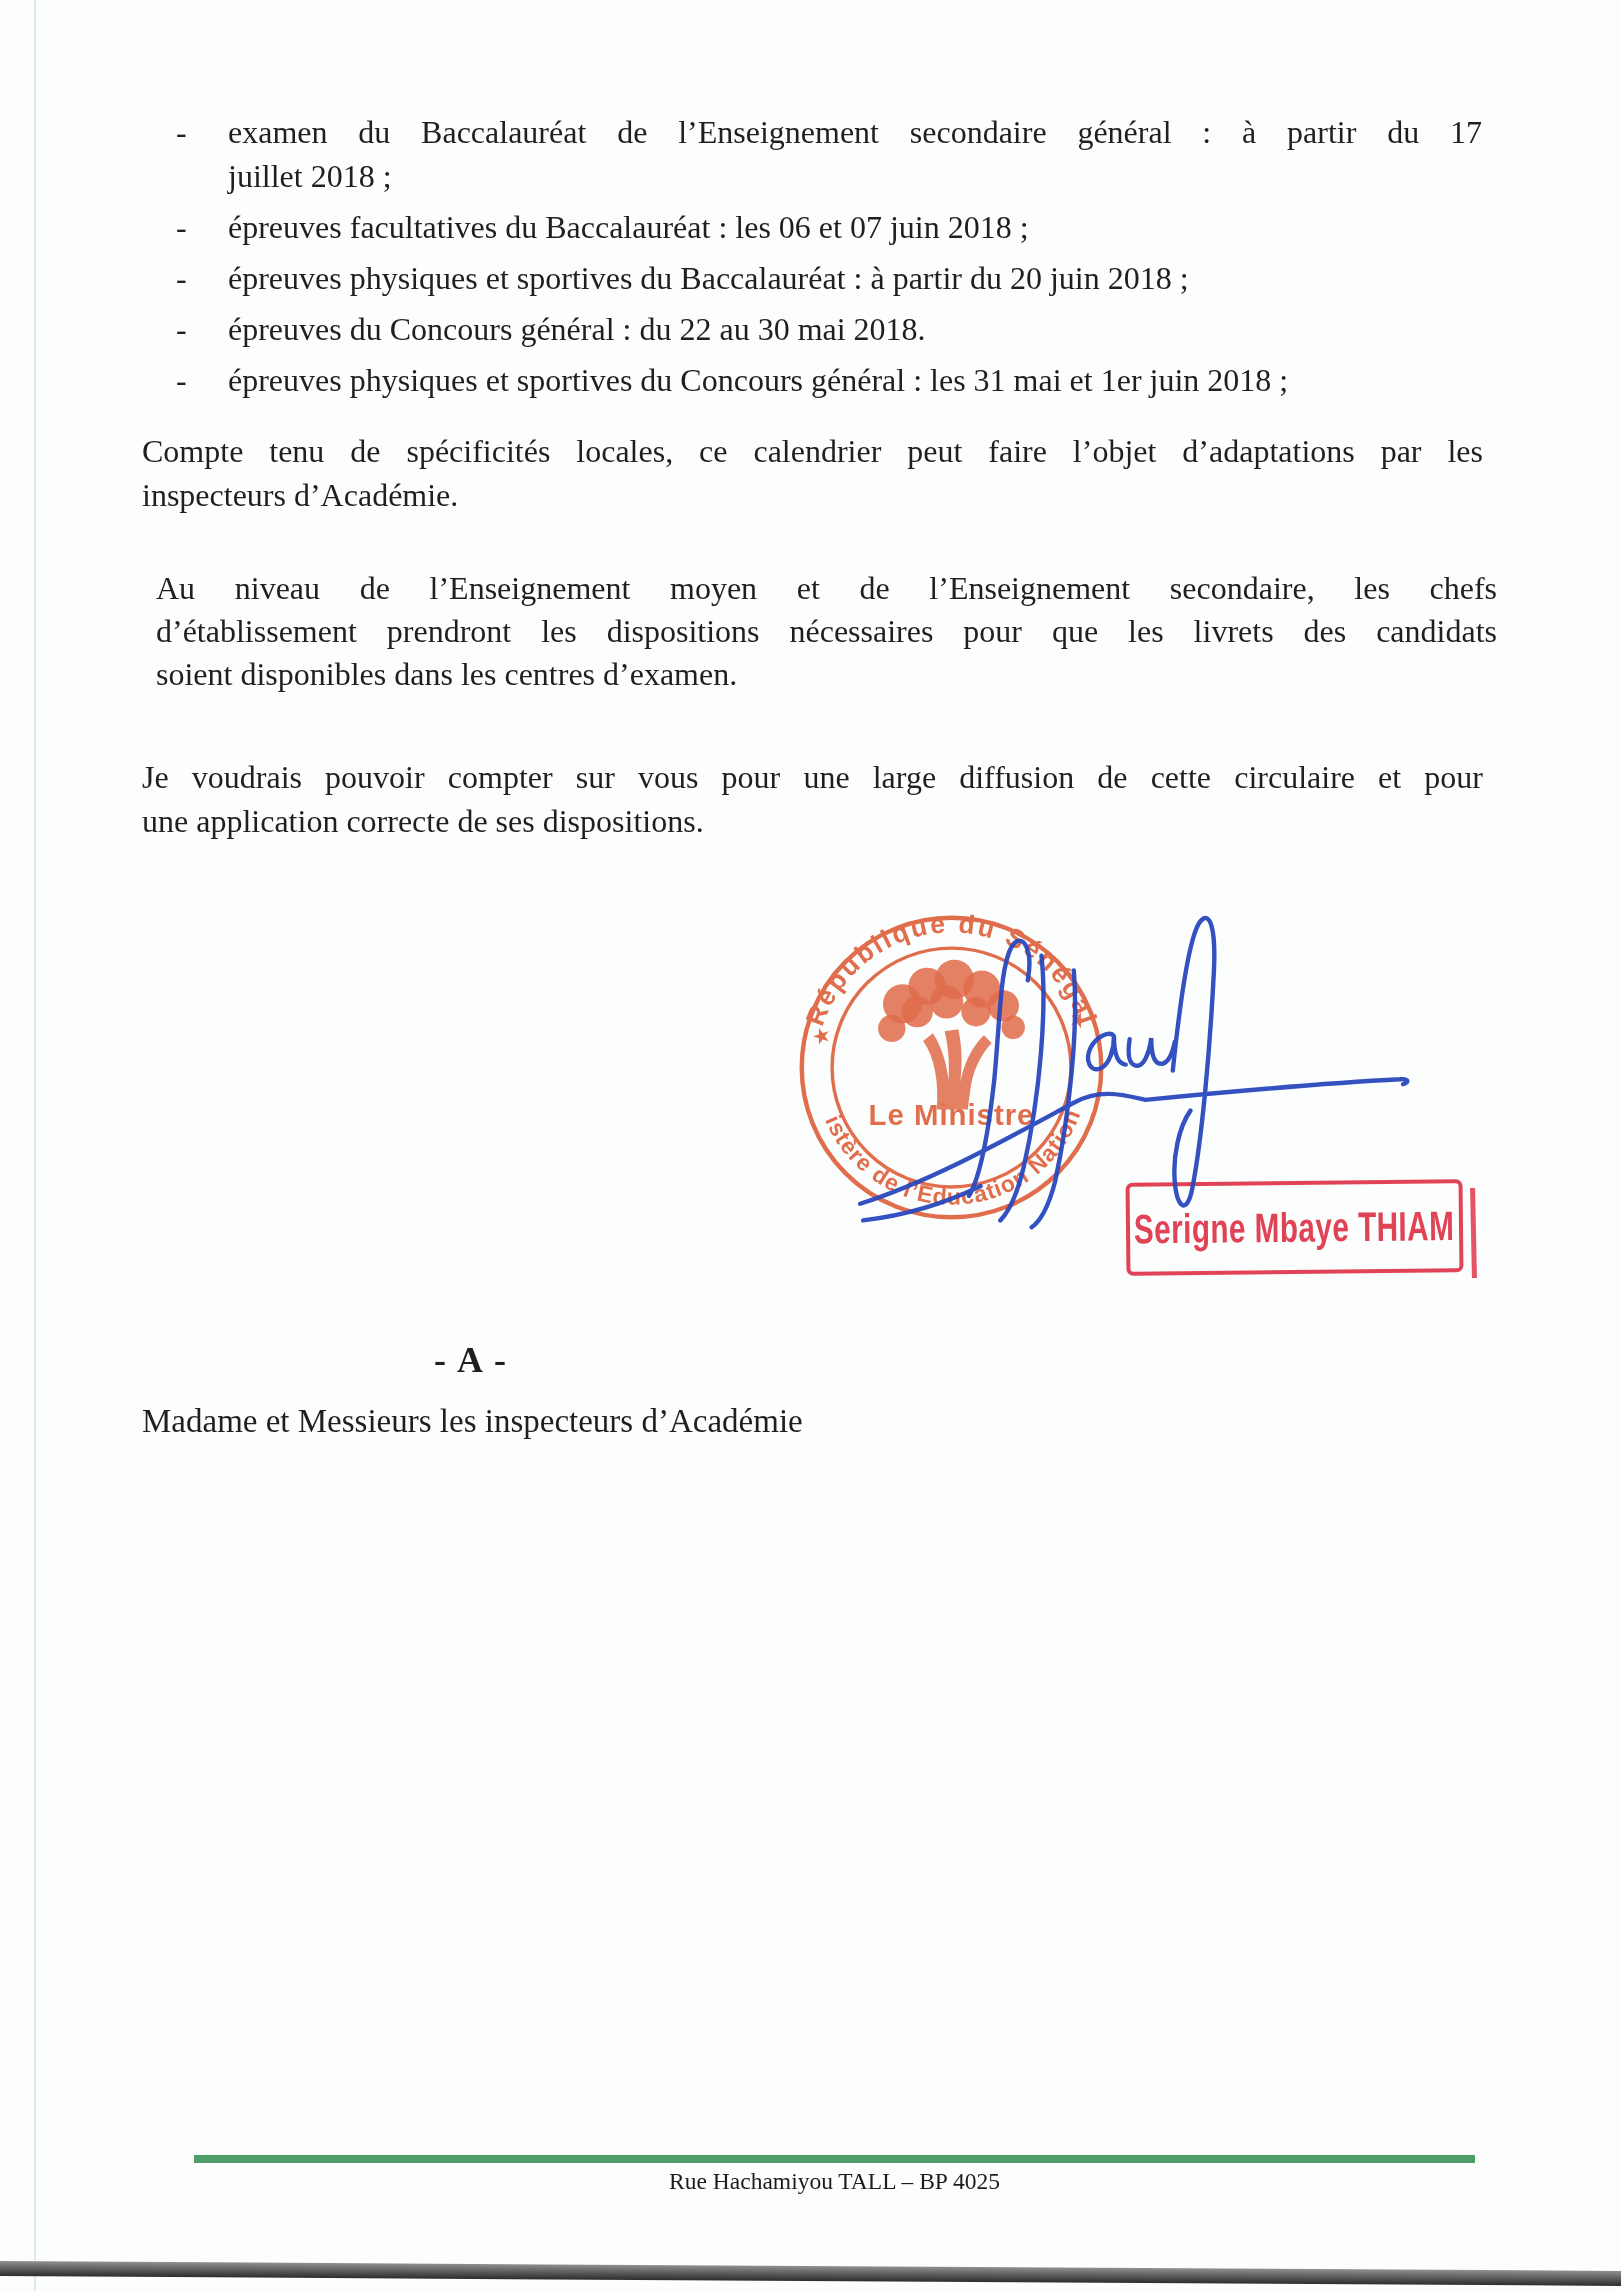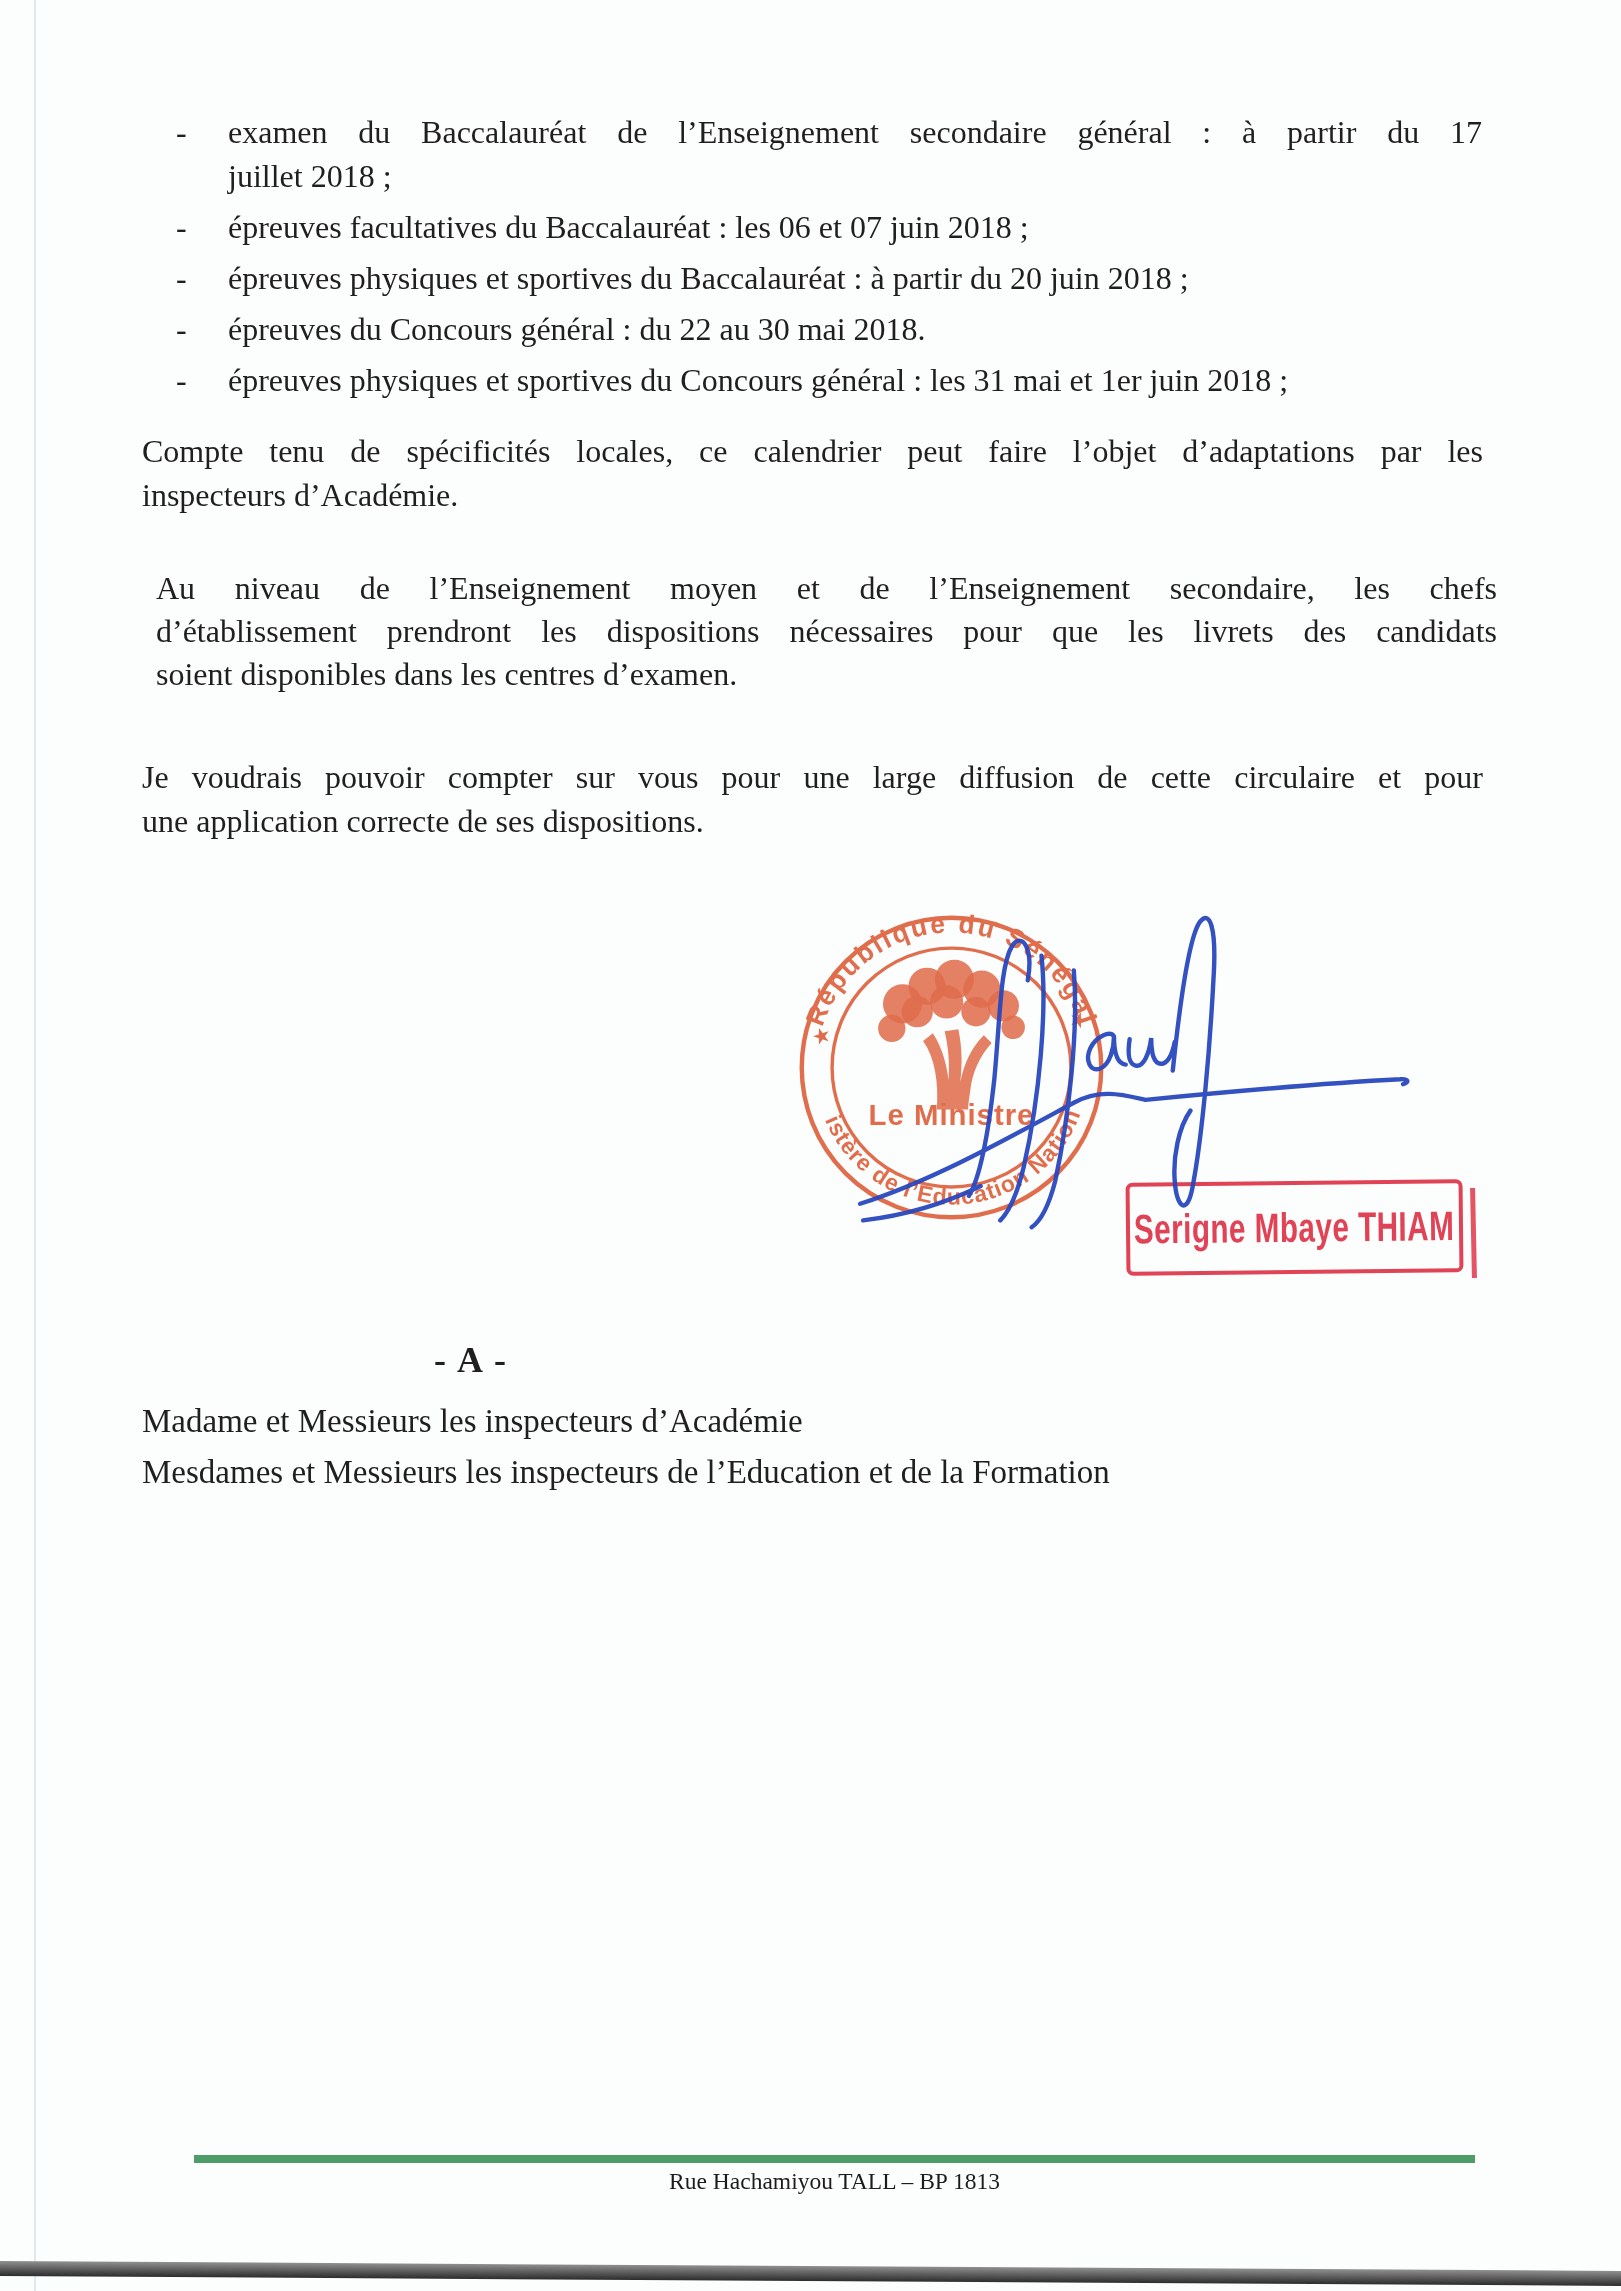--- a/index.html
+++ b/index.html
@@ -148,23 +148,22 @@
   </svg>
 
   <div class="name-stamp">
     <span>Serigne Mbaye THIAM</span>
   </div>
   <div class="name-stamp-tick"></div>
 
   <div class="marker-a">-  A -</div>
   <div class="addressees">
     <div>Madame et Messieurs les inspecteurs d’Académie</div>
-    <div>Mesdames et Messieurs les inspecteurs de l’Education et de la Formation</div>
   </div>
 
   <div class="footer-bar"></div>
   <div class="footer-text">
-    <div>Rue Hachamiyou TALL – BP 1813</div>
+    <div>Rue Hachamiyou TALL – BP 4025</div>
   </div>
 
   <div class="scan-edge-bottom"></div>
 </div>
 
 
 </body></html>

